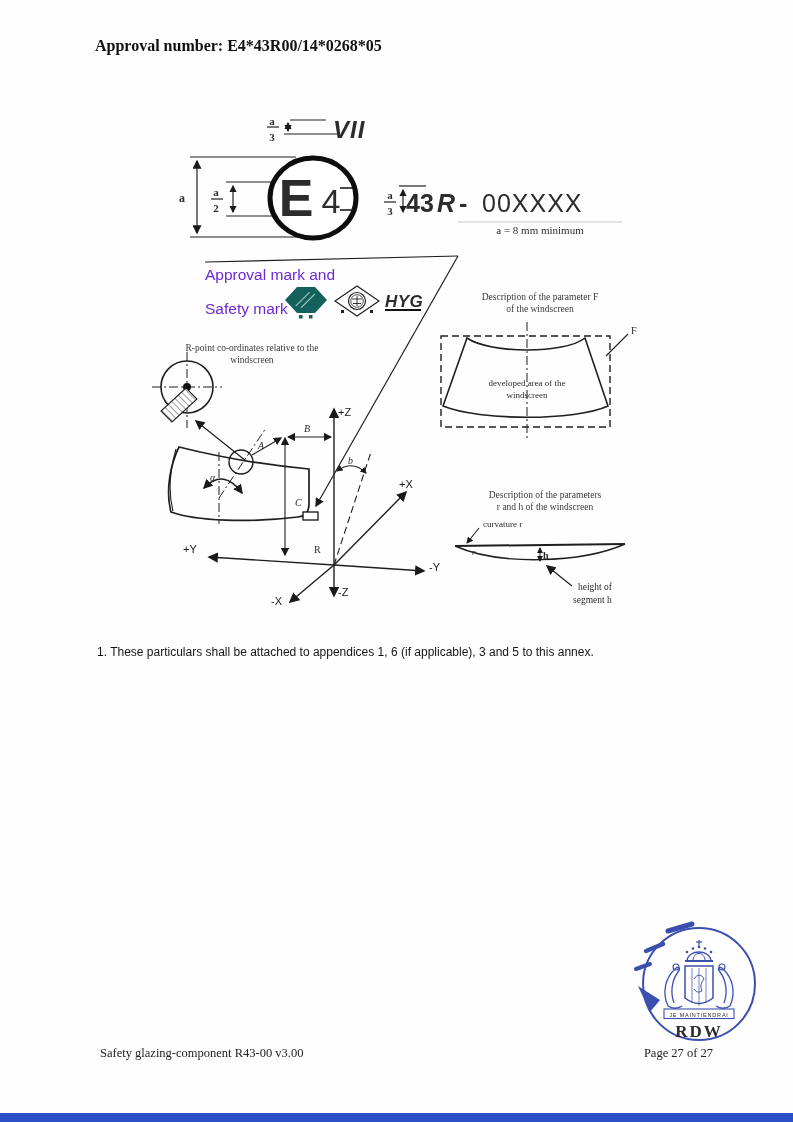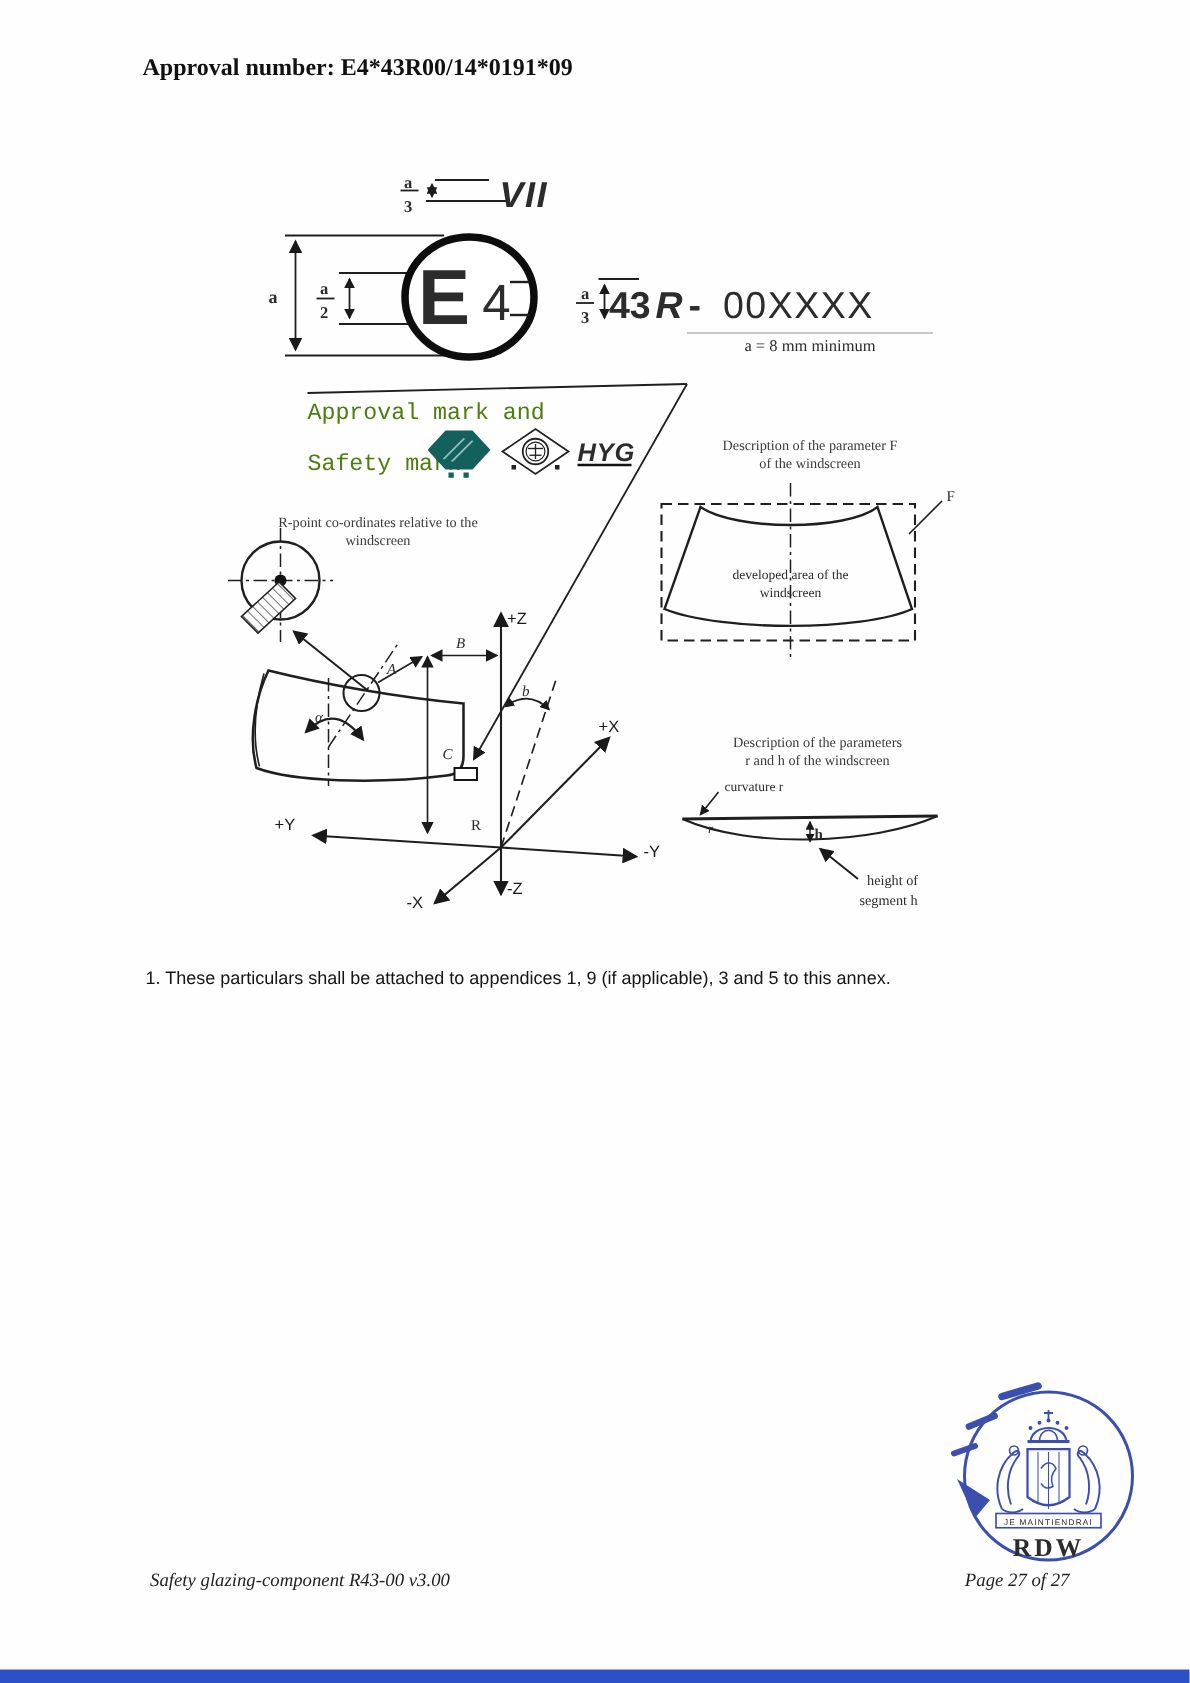--- a/index.html
+++ b/index.html
@@ -1,40 +1,40 @@
 <!DOCTYPE html>
 <html><head>
 <meta charset="utf-8">
 <style>
   html,body{margin:0;padding:0;}
   body{width:793px;height:1122px;position:relative;background:#fefefe;overflow:hidden;
        font-family:"Liberation Sans",sans-serif;}
   .abs{position:absolute;}
   .hdr{font-family:"Liberation Serif",serif;font-weight:bold;font-size:16px;color:#111;}
-  .marklabel{font-family:Liberation Mono, monospace;font-size:15.5px;color:#4d7c0f;}
+  .marklabel{font-family:Liberation Sans, sans-serif;font-size:15.5px;color:#6d28d9;}
   .footnote{font-family:"Liberation Sans",sans-serif;font-size:12px;color:#151515;}
-  .footer{font-family:"Liberation Serif",serif;font-style:italic;font-size:12.5px;color:#222;}
+  .footer{font-family:"Liberation Serif",serif;font-size:12.5px;color:#222;}
   svg{position:absolute;top:0;left:0;}
   svg text{fill:#2c2c2c;}
   .ts{font-family:"Liberation Serif",serif;}
   .tn{font-family:"Liberation Sans",sans-serif;}
   .cap{font-size:9.5px;fill:#3a3a3a;}
   .axis{font-size:11px;fill:#1a1a1a;}
   .dimlbl{font-size:10px;fill:#2a2a2a;}
   .bottombar{position:absolute;left:0;bottom:0;width:793px;height:9px;background:#2b50c8;}
 </style>
 </head>
 <body>
 
-<div class="abs hdr" style="left:95px;top:37px;">Approval number: E4*43R00/14*0191*09</div>
+<div class="abs hdr" style="left:95px;top:37px;">Approval number: E4*43R00/14*0268*05</div>
 
 <div class="abs marklabel" style="left:205px;top:266px;">Approval mark and</div>
 <div class="abs marklabel" style="left:205px;top:300px;">Safety mark</div>
 
-<div class="abs footnote" style="left:97px;top:645px;width:560px;">1. These particulars shall be attached to appendices 1, 9 (if applicable), 3 and 5 to this annex.</div>
+<div class="abs footnote" style="left:97px;top:645px;width:560px;">1. These particulars shall be attached to appendices 1, 6 (if applicable), 3 and 5 to this annex.</div>
 
 <div class="abs footer" style="left:100px;top:1046px;">Safety glazing-component R43-00 v3.00</div>
 <div class="abs footer" style="right:80px;top:1046px;">Page 27 of 27</div>
 
 <div class="bottombar"></div>
 
 <svg width="793" height="1122" viewBox="0 0 793 1122">
   <defs>
     <marker id="ah" viewBox="0 0 10 10" refX="8.5" refY="5" markerWidth="7.5" markerHeight="7.5" orient="auto-start-reverse">
         <path d="M0,0 L10,5 L0,10 z" fill="#1a1a1a"></path>

